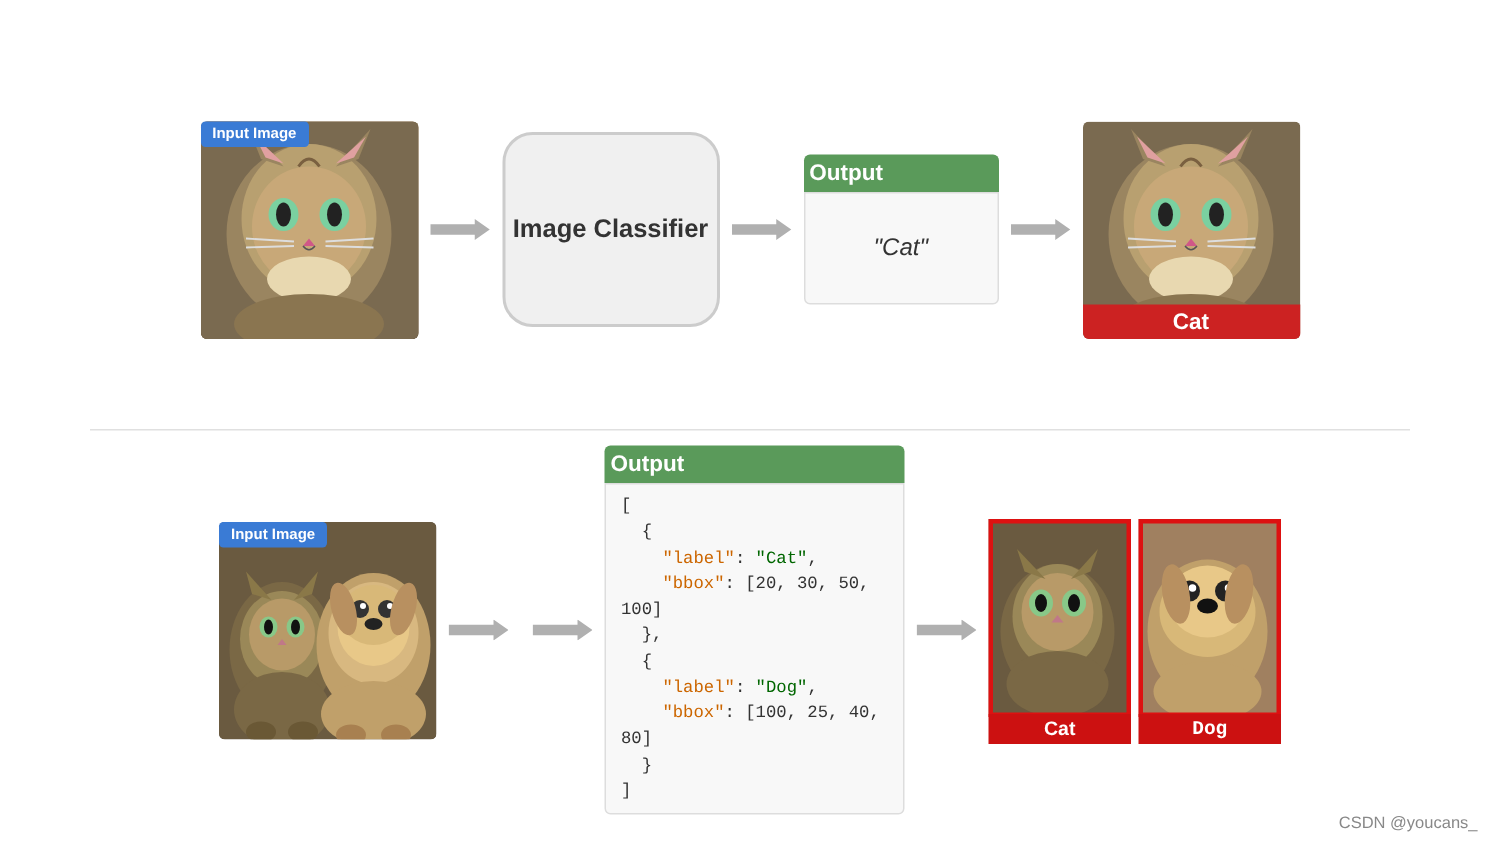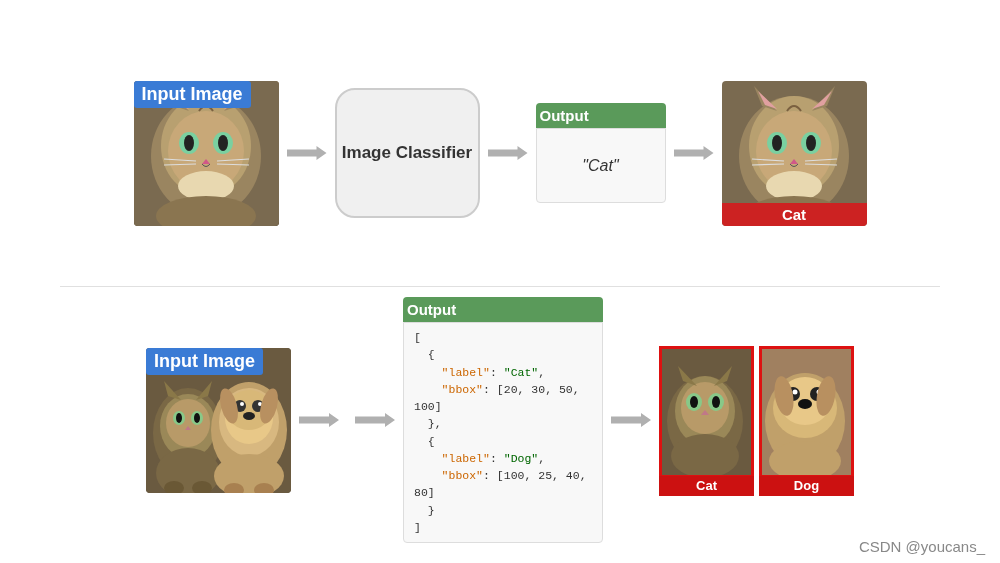--- a/index.html
+++ b/index.html
@@ -38,21 +38,21 @@
       height: 145px;
       flex-shrink: 0;
     }
 
     .input-label {
       position: absolute;
       top: 0;
       left: 0;
       background: #3a7bd5;
       color: white;
-      font-size: 18px;
+      font-size: 10px;
       font-weight: bold;
       padding: 3px 8px;
       border-radius: 3px;
       z-index: 2;
     }
 
     .cat-image {
       width: 145px;
       height: 145px;
       background: #8B7355;
@@ -188,21 +188,21 @@
       font-weight: bold;
       text-align: center;
       padding: 3px 0;
     }
 
     
     .watermark {
       position: absolute;
       bottom: 8px;
       right: 15px;
-      font-size: 15px;
+      font-size: 11px;
       color: #888;
     }
 
     
     .row-divider {
       height: 1px;
       background: #e0e0e0;
       margin: 0 20px;
     }
 
@@ -451,21 +451,21 @@
           <ellipse cx="57" cy="56" rx="4" ry="6" fill="#111"></ellipse>
           <polygon points="46,64 42,69 50,69" fill="#c07888"></polygon>
           <polygon points="24,35 19,20 38,40" fill="#8a7848"></polygon>
           <polygon points="68,35 73,20 55,40" fill="#8a7848"></polygon>
           <ellipse cx="46" cy="110" rx="34" ry="22" fill="#7a6845"></ellipse>
         </svg>
         <div class="animal-red-border"></div>
         <div class="animal-name-tag">Cat</div>
       </div>
 
-      <div class="single-animal-slot" style="margin-left:5px;">
+      <div class="single-animal-slot" style="margin-left:5px;font-family:Liberation Mono, monospace;">
         <svg width="93" height="130" viewBox="0 0 93 130">
           <rect width="93" height="130" fill="#a08060"></rect>
           <ellipse cx="46" cy="75" rx="40" ry="48" fill="#c0a06a"></ellipse>
           <ellipse cx="46" cy="62" rx="32" ry="30" fill="#d8b878"></ellipse>
           <ellipse cx="46" cy="55" rx="26" ry="24" fill="#e8c888"></ellipse>
           <ellipse cx="34" cy="48" rx="7" ry="7" fill="#222"></ellipse>
           <ellipse cx="36" cy="46" rx="2.5" ry="2.5" fill="#fff"></ellipse>
           <ellipse cx="58" cy="48" rx="7" ry="7" fill="#222"></ellipse>
           <ellipse cx="60" cy="46" rx="2.5" ry="2.5" fill="#fff"></ellipse>
           <ellipse cx="46" cy="58" rx="7" ry="5" fill="#111"></ellipse>

